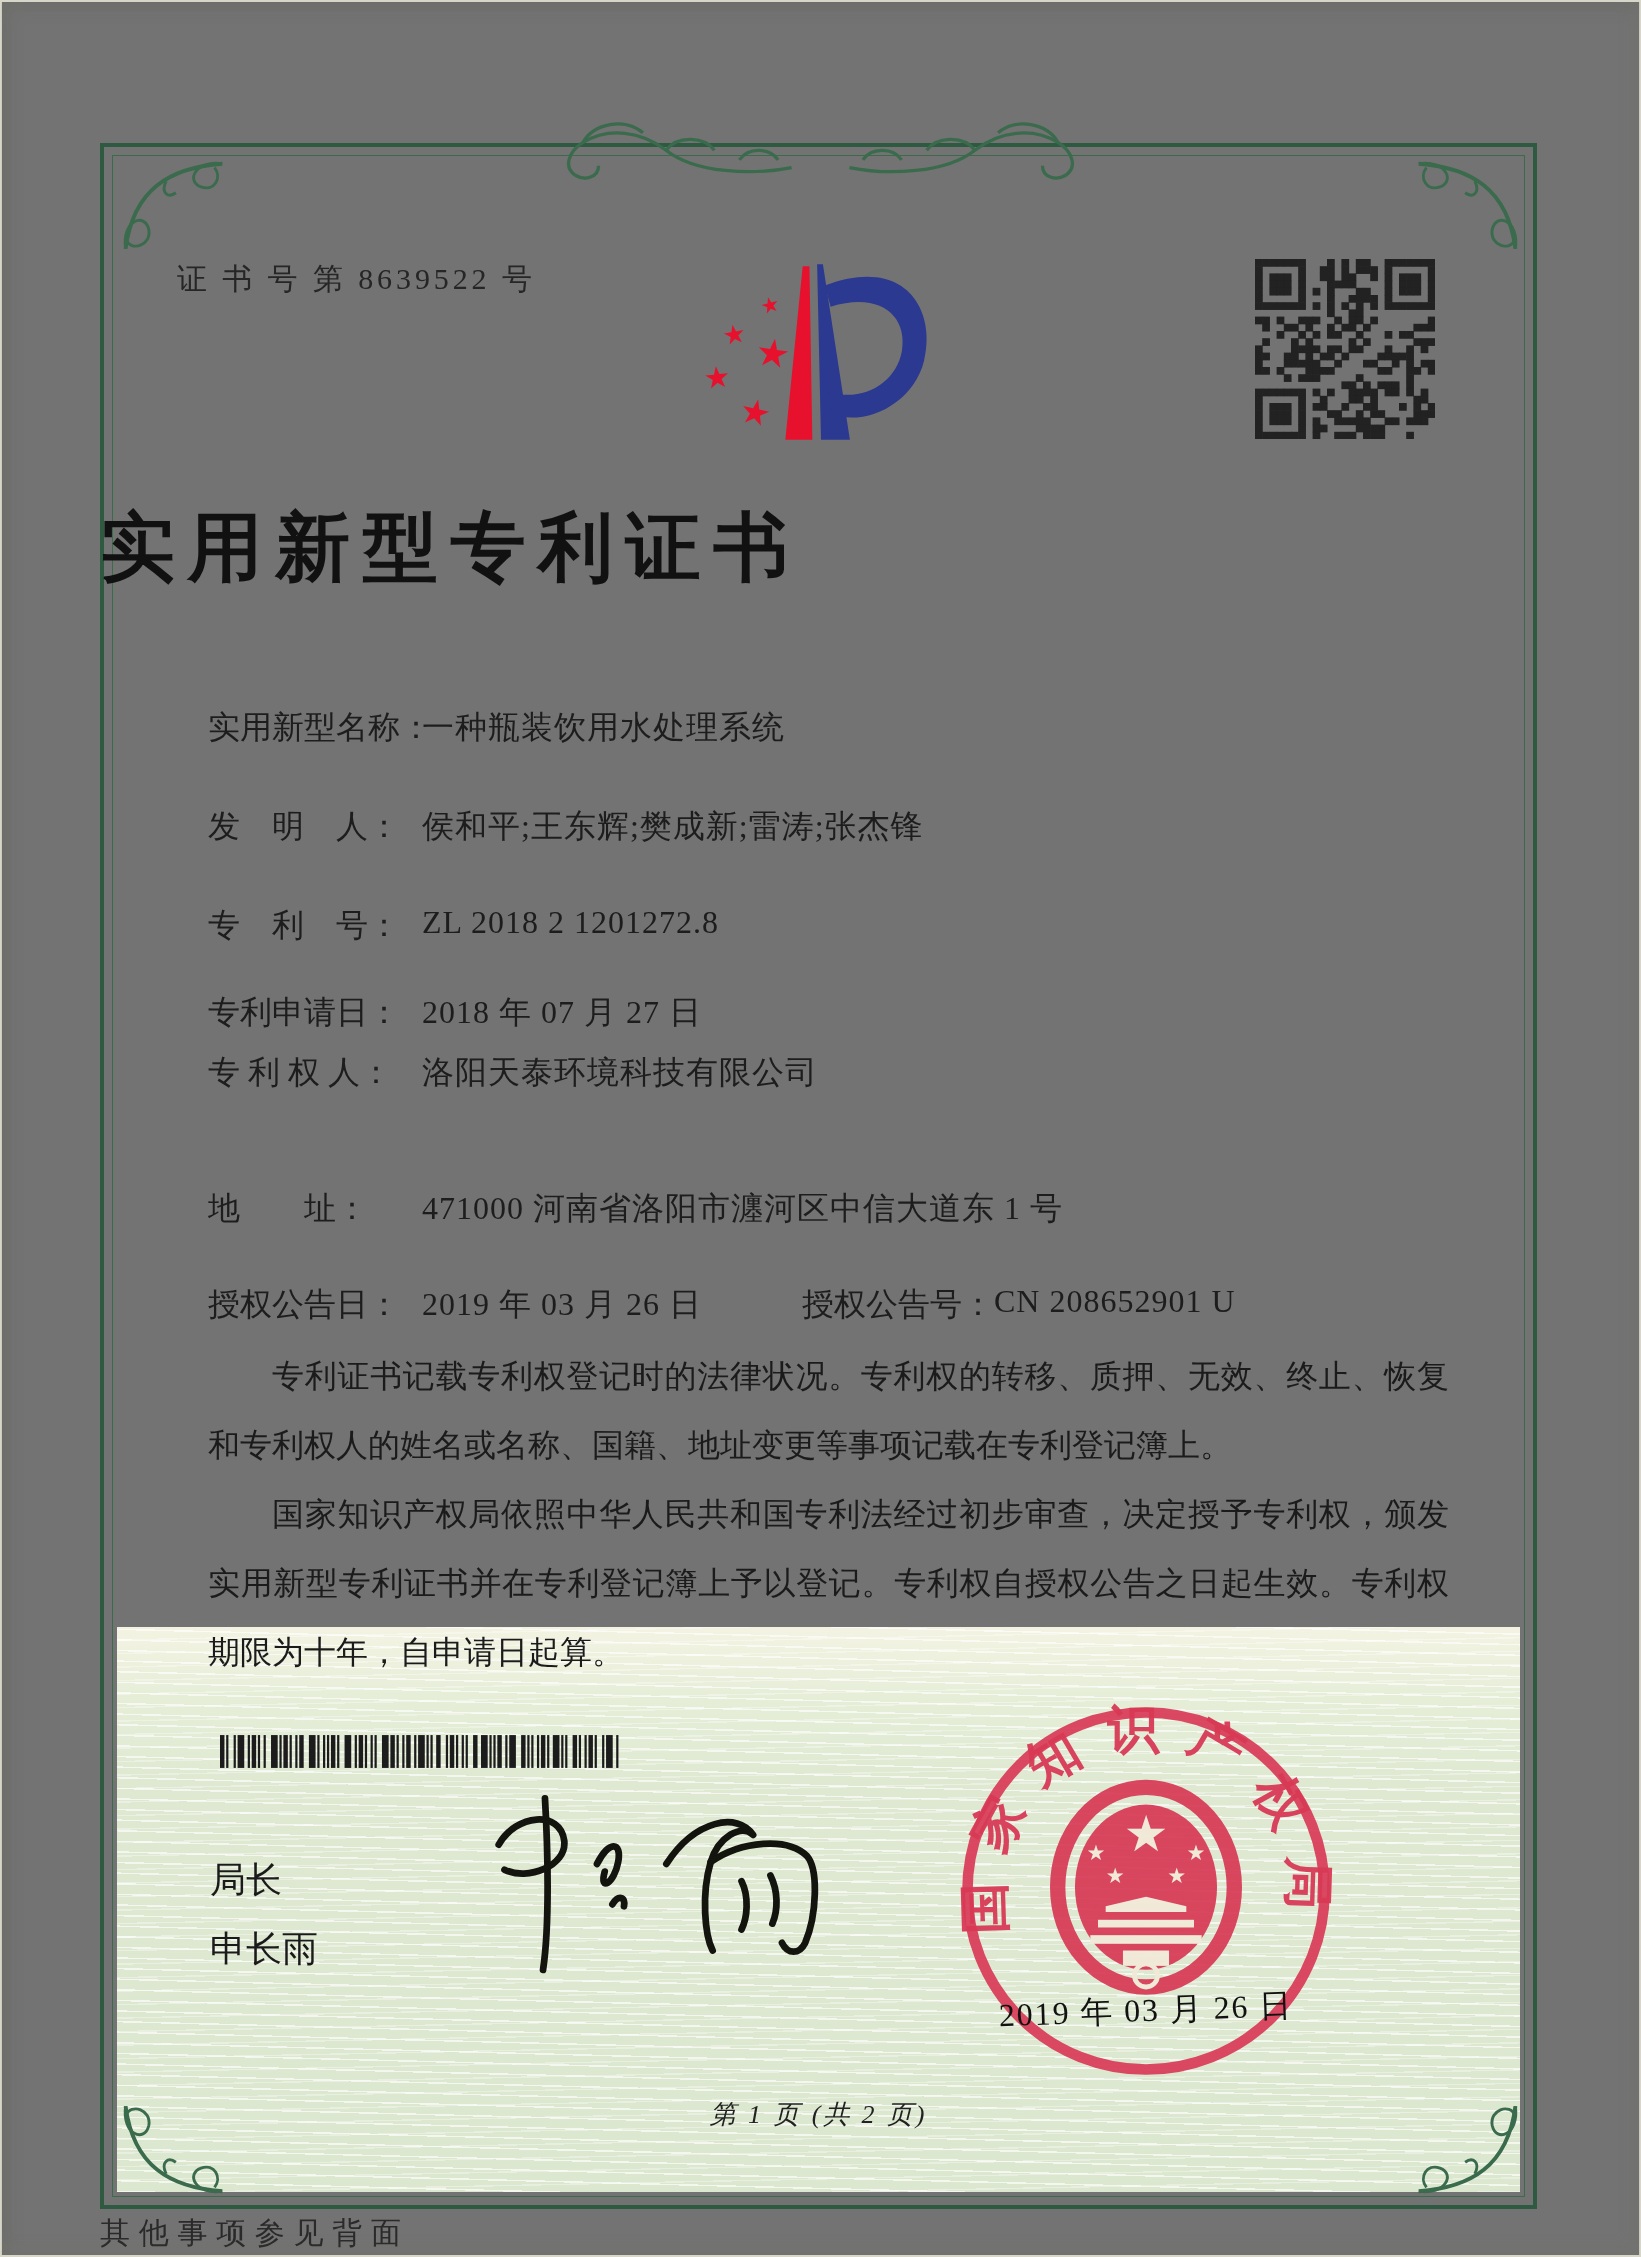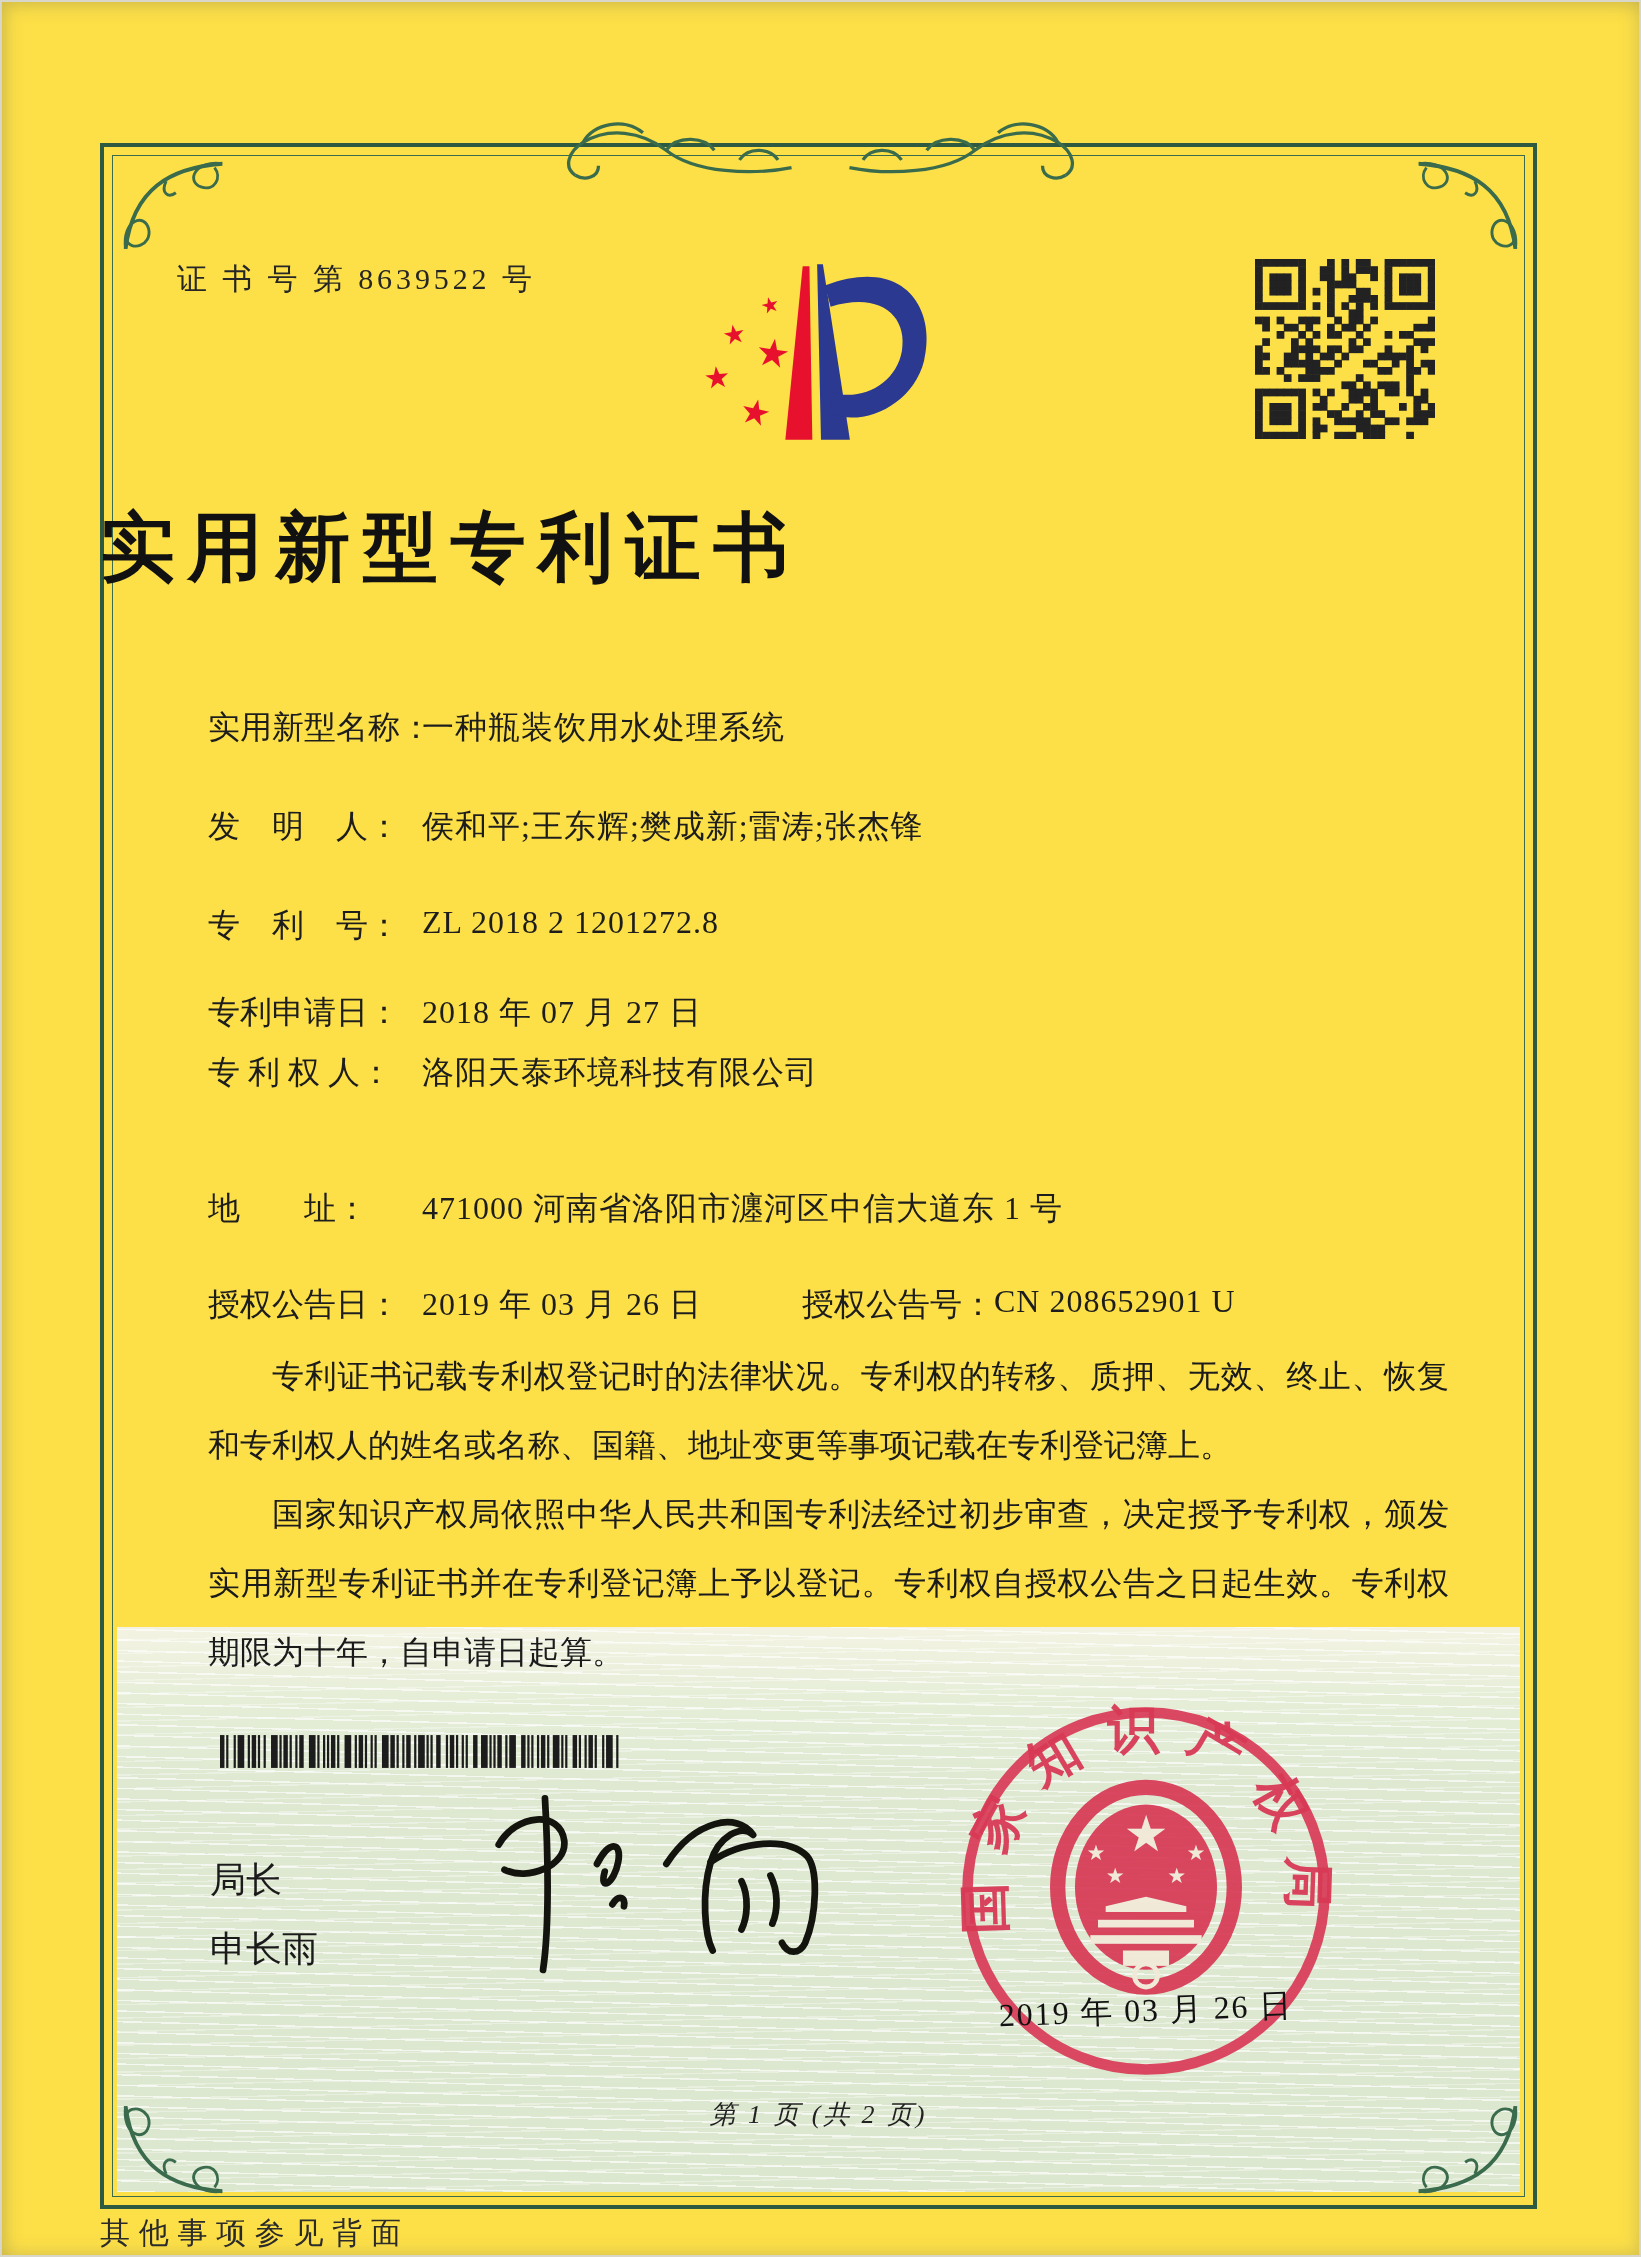--- a/index.html
+++ b/index.html
@@ -1,19 +1,19 @@
 <!DOCTYPE html>
 <html><head>
 <meta charset="utf-8">
 <style>
   html,body{margin:0;padding:0;background:#e8e6da;}
   *{box-sizing:border-box;}
   #canvas{
     position:relative;width:1641px;height:2257px;margin:0 auto;
-    background:#fde047;overflow:hidden;
+    background:#737373;overflow:hidden;
     font-family:"Liberation Serif","DejaVu Serif",serif;color:#222;
   }
   
   #canvas::after{content:"";position:absolute;inset:0;pointer-events:none;
     box-shadow:inset 0 0 0 1.9px #d8d6c8, inset 5.8px 5.8px 17.4px rgba(90,90,80,.25), inset -5.8px -5.8px 17.4px rgba(120,120,110,.18);}
   .frame{position:absolute;left:100px;top:143px;width:1437px;height:2066px;border:4.8px solid #2e5a41;}
   .frame-inner{position:absolute;inset:7.7px;border:1.9px solid #3a6b4d;}
   
   .band{position:absolute;left:12.6px;right:12.6px;bottom:12.6px;height:565px;
     background:linear-gradient(#f4f3e3 0,#e6eed8 68px,#dfe9d2 154px,#dce7cf 100%);}

